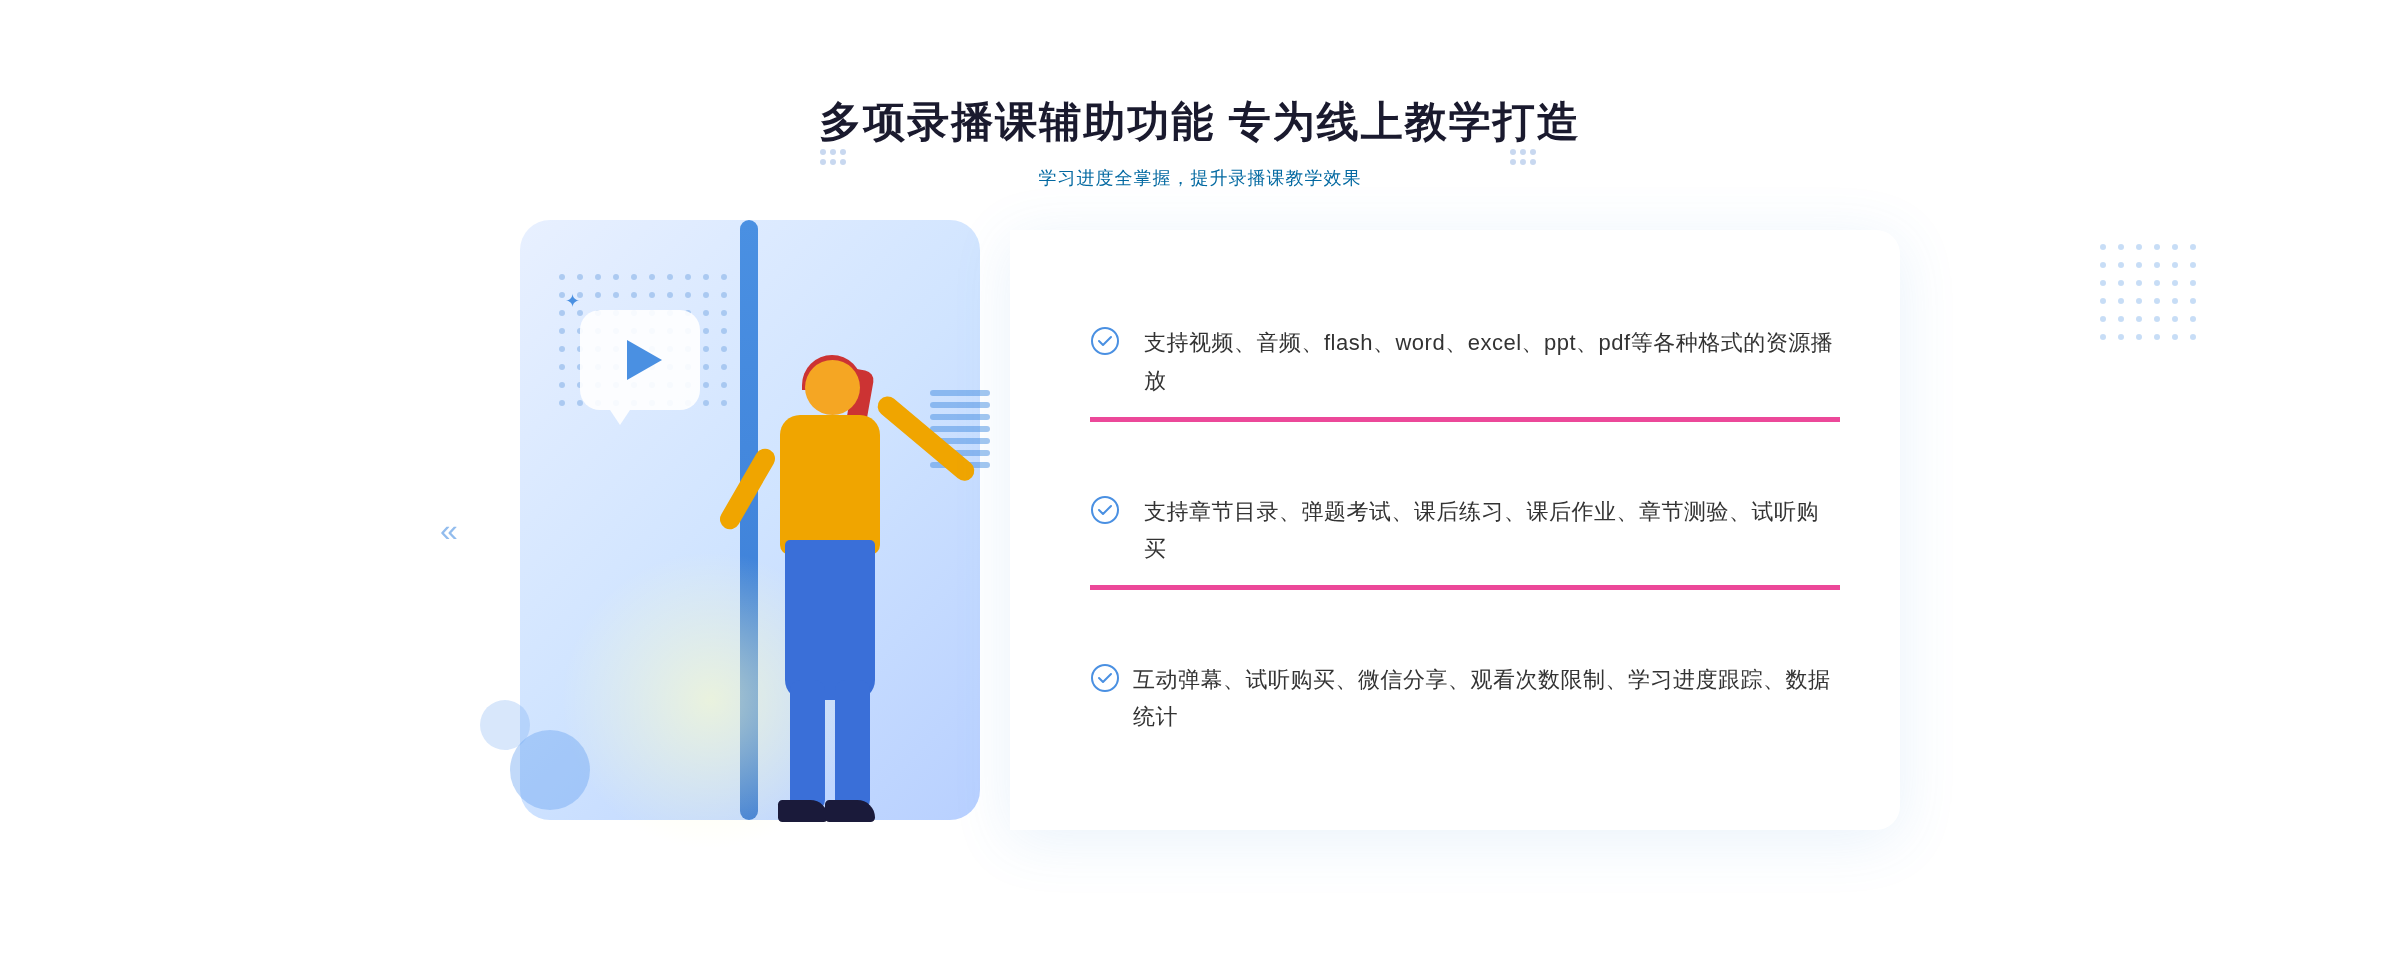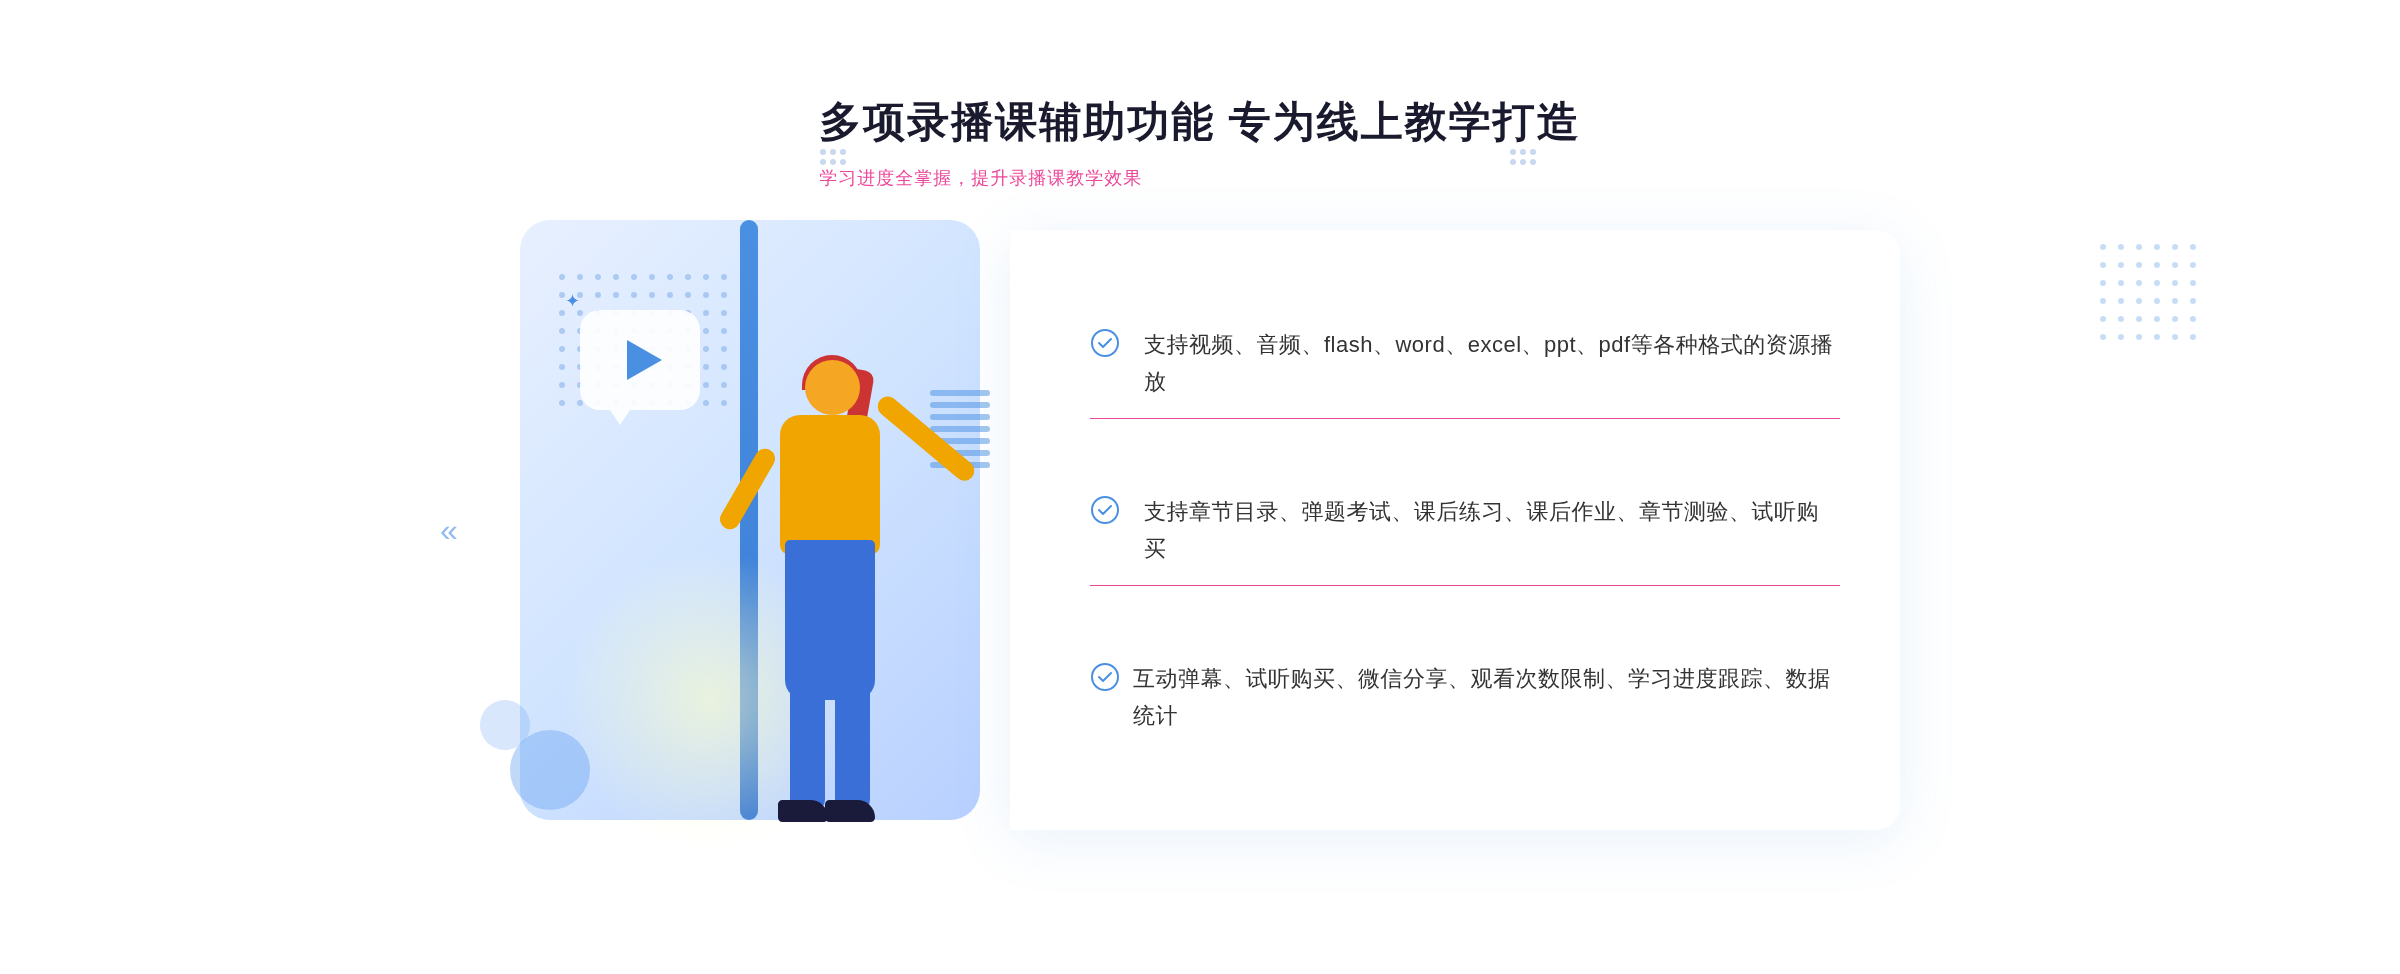--- a/index.html
+++ b/index.html
@@ -57,37 +57,38 @@
       gap: 4px;
     }
     .dot-grid span {
       width: 6px;
       height: 6px;
       background: #c8d8f0;
       border-radius: 50%;
     }
 
     .header-section {
+      text-align: center;
       position: relative;
     }
 
     .main-title {
       font-size: 42px;
       font-weight: 600;
       color: #1a1a2e;
       letter-spacing: 2px;
       margin-bottom: 16px;
       display: flex;
       align-items: center;
       gap: 20px;
     }
 
     .subtitle {
       font-size: 18px;
-      color: #ec4899;
+      color: #0369a1;
       letter-spacing: 1px;
     }
 
     .content-area {
       display: flex;
       align-items: center;
       width: 1400px;
       gap: 0;
       position: relative;
     }
@@ -375,21 +376,21 @@
       margin-left: -10px;
       position: relative;
       z-index: 2;
     }
 
     .feature-item {
       display: flex;
       align-items: flex-start;
       gap: 24px;
       padding: 18px 0;
-      border-bottom: 1px solid #ec4899;
+      border-bottom: 5px solid #ec4899;
     }
     .feature-item:last-child {
       border-bottom: none;
       gap: 13px;
     }
 
     .check-icon {
       width: 30px;
       height: 30px;
       flex-shrink: 0;

